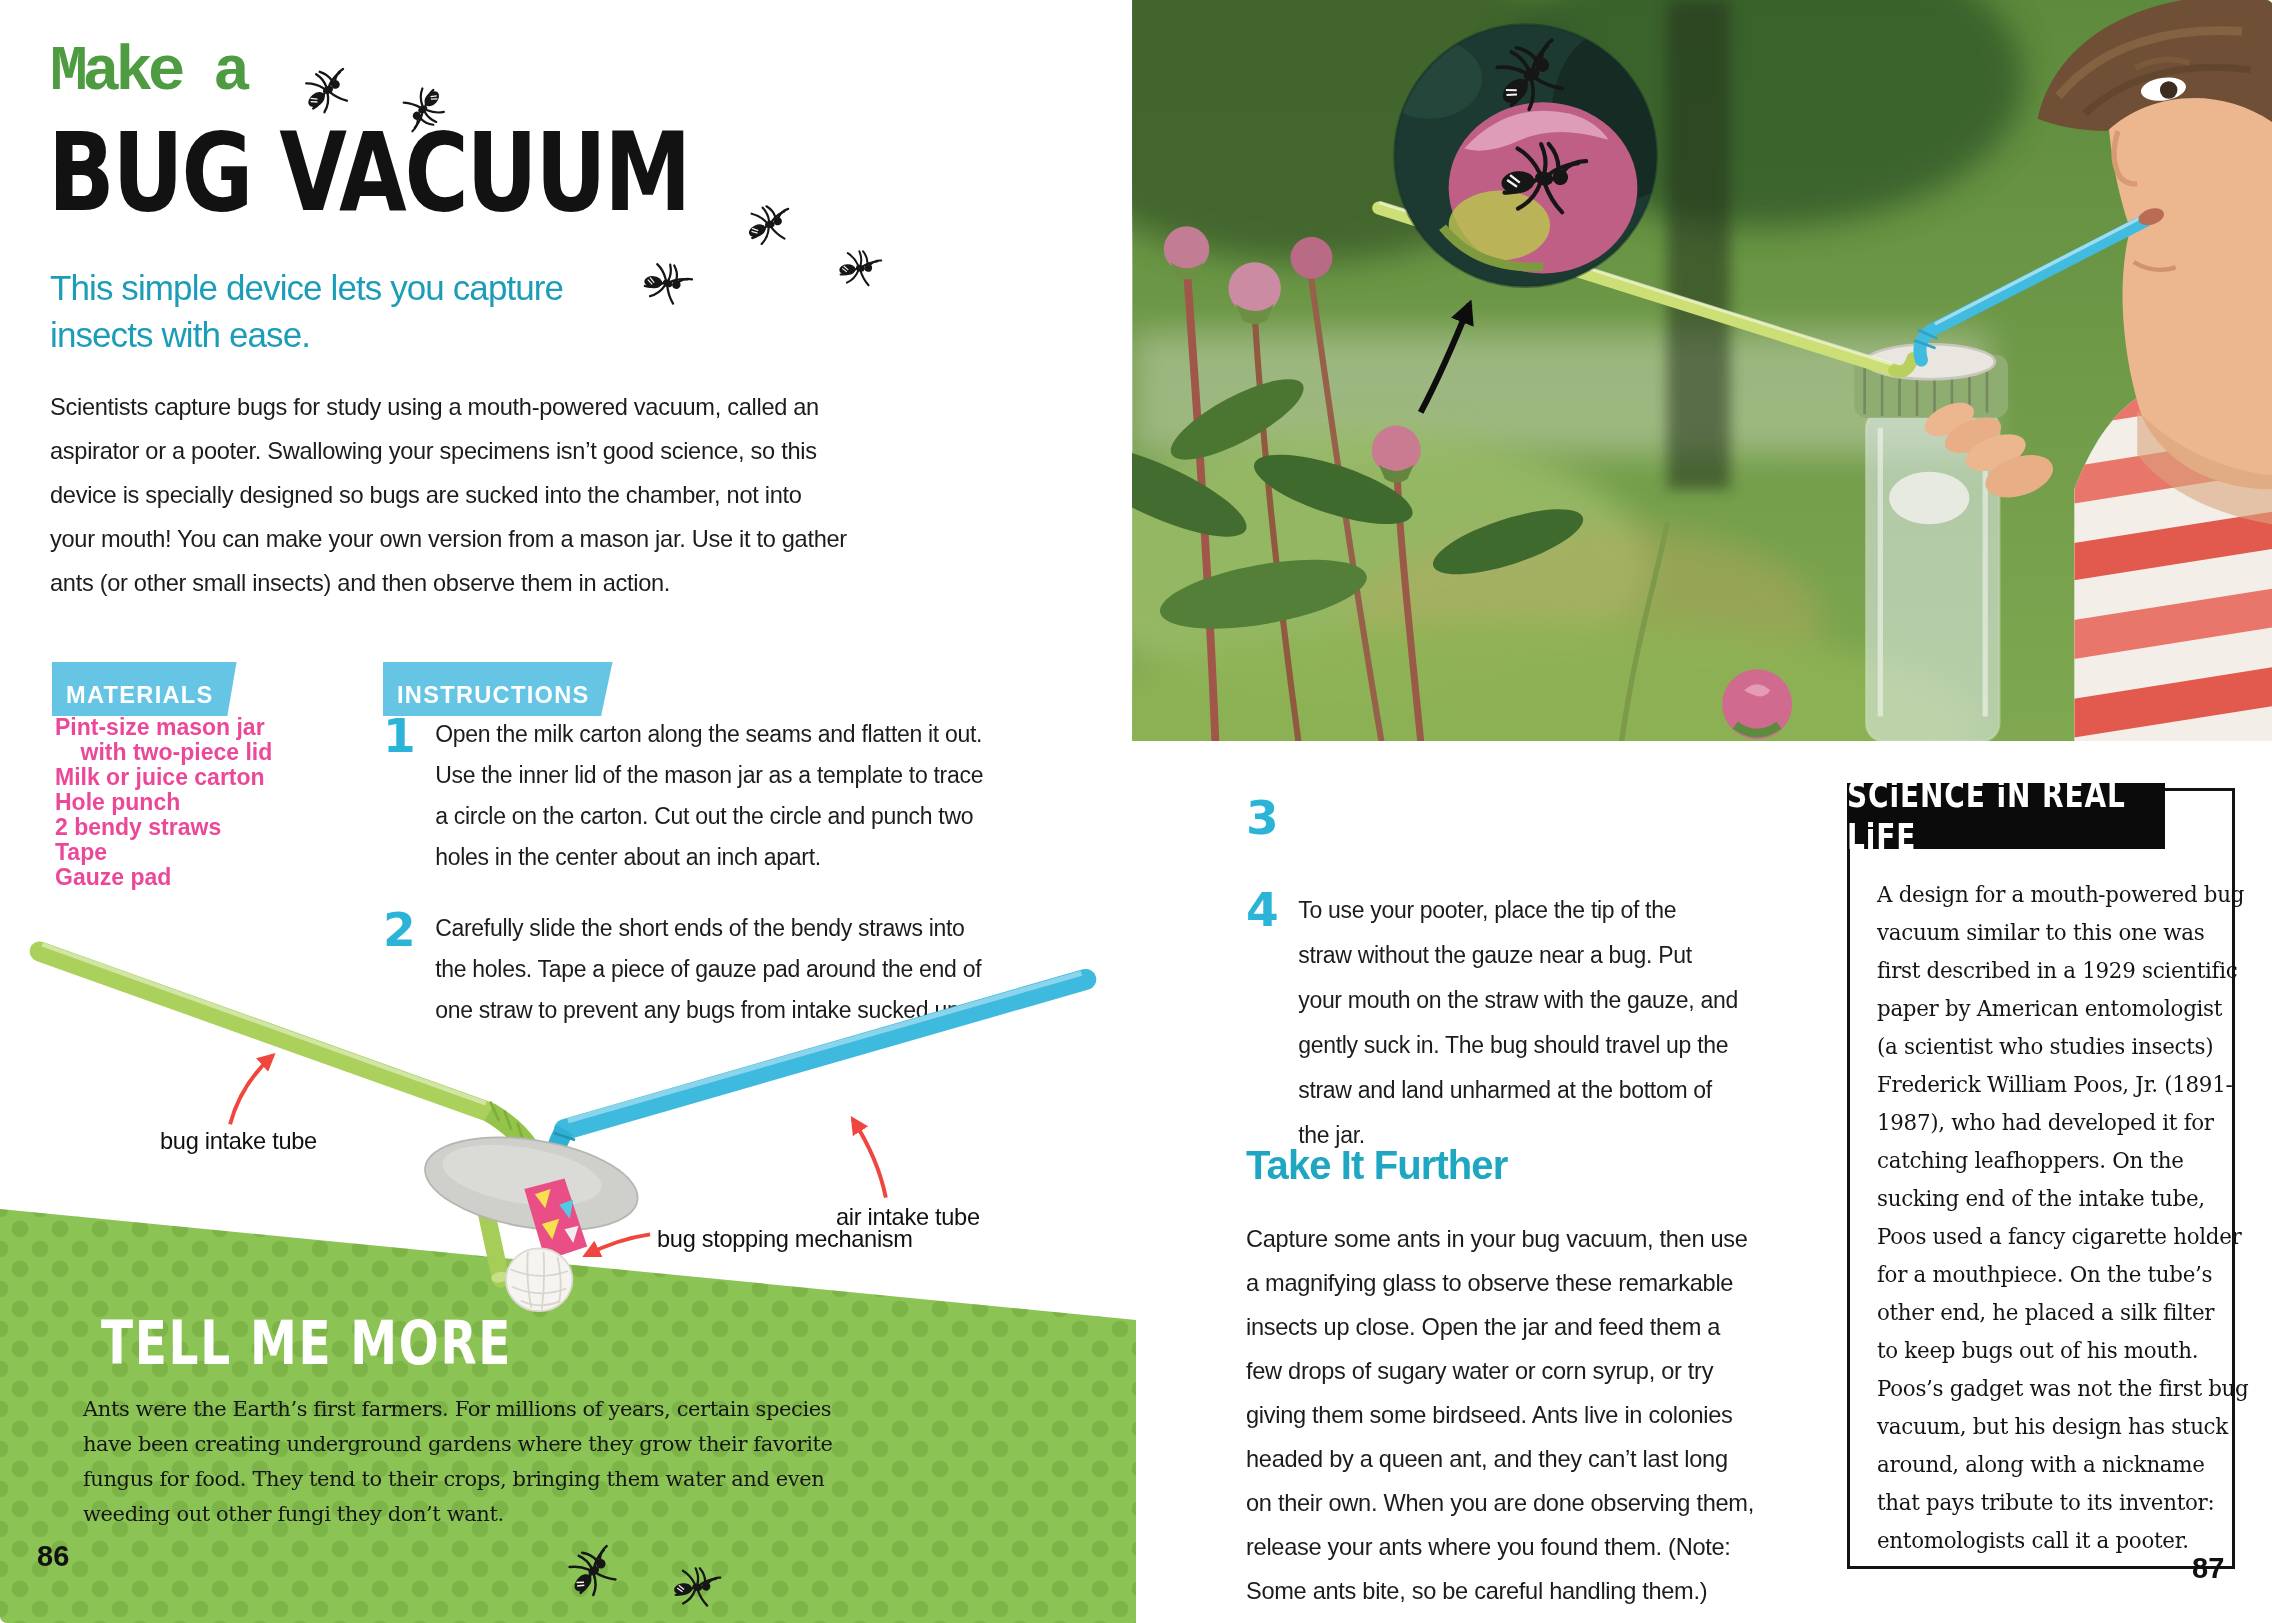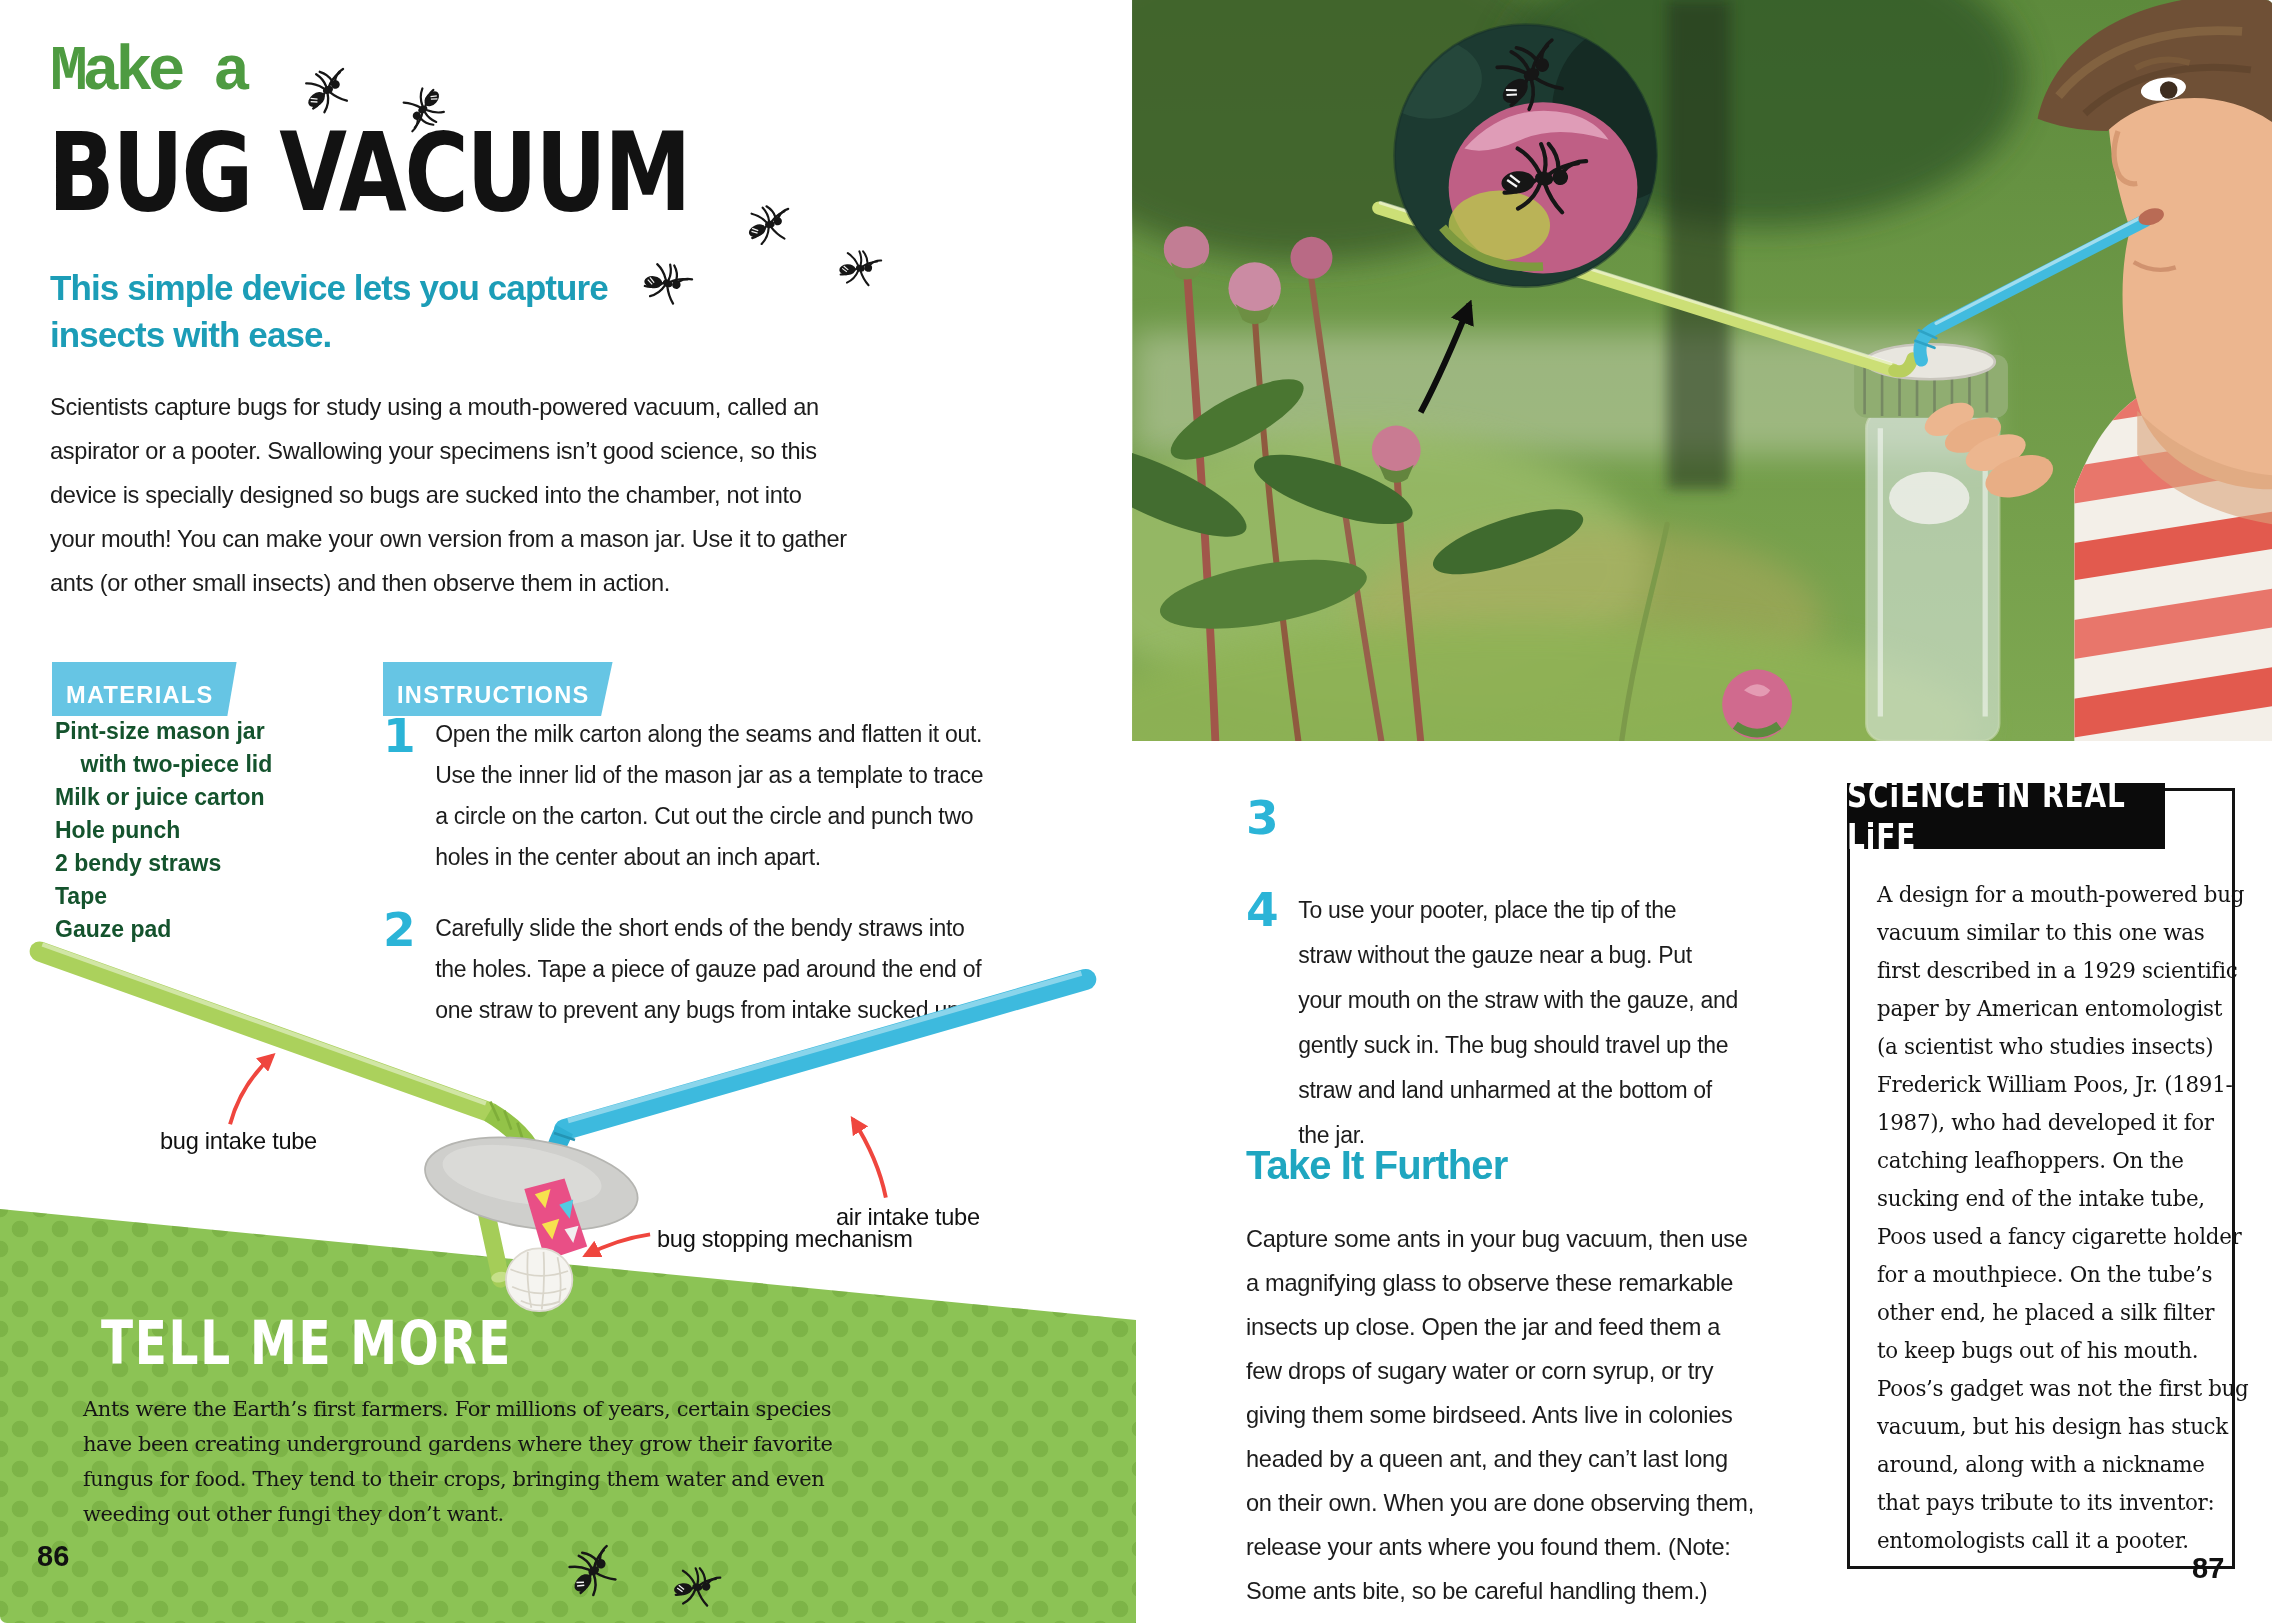--- a/index.html
+++ b/index.html
@@ -6,29 +6,29 @@
   #canvas{position:relative;width:2273px;height:1623px;background:#ffffff;overflow:hidden;
           font-family:"Liberation Sans",sans-serif;color:#1b1b1b;border-radius:7px;}
   .abs{position:absolute;}
   .pre{white-space:pre;}
   
   .pre-title{left:50px;top:37px;font-family:"Liberation Mono",monospace;font-weight:bold;
              font-size:63px;letter-spacing:-5.2px;color:#4e9b41;}
   .main-title{left:48px;top:119px;font-family:"DejaVu Sans",sans-serif;font-weight:bold;
               font-size:103px;letter-spacing:-2.6px;color:#121212;transform:scale(0.85,1.05);
               transform-origin:left top;line-height:1;}
-  .subtitle{left:50px;top:264px;font-weight:bold;font-size:35px;line-height:47px;
+  .subtitle{left:50px;top:264px;font-weight:normal;font-size:35px;line-height:47px;
             letter-spacing:-0.9px;color:#1c9db7;}
   .intro{left:50px;top:385px;font-size:23.6px;line-height:44px;letter-spacing:-0.3px;color:#1c1c1c;}
   .banner{height:42px;display:flex;align-items:center;background:#66c5e4;color:#ffffff;
           font-weight:bold;font-size:23.6px;letter-spacing:1.3px;padding:12px 23px 0 14px;
           clip-path:polygon(0 0,100% 0,95% 100%,0 100%);}
   .banner.materials{left:52px;top:662px;}
   .banner.instructions{left:383px;top:662px;}
-  .materials-list{left:55px;top:715px;font-weight:bold;font-size:23px;line-height:33px;color:#14532d;}
+  .materials-list{left:55px;top:715px;font-weight:bold;font-size:23px;line-height:25px;color:#ec4899;}
   .step{display:flex;gap:12.2px;}
   .step-num{font-family:"DejaVu Sans",sans-serif;font-weight:bold;font-size:47px;line-height:1;
             color:#2bb4d7;width:40px;flex:0 0 auto;}
   .step-text{font-size:23px;line-height:41px;letter-spacing:-0.3px;color:#1c1c1c;padding-top:1.7px;}
   .step1{left:383px;top:712px;}
   .step2{left:383px;top:906px;}
   .step3{left:1246px;top:794px;}
   .step4{left:1246px;top:886px;}
   .step3 .step-text,.step4 .step-text{line-height:45px;}
   

